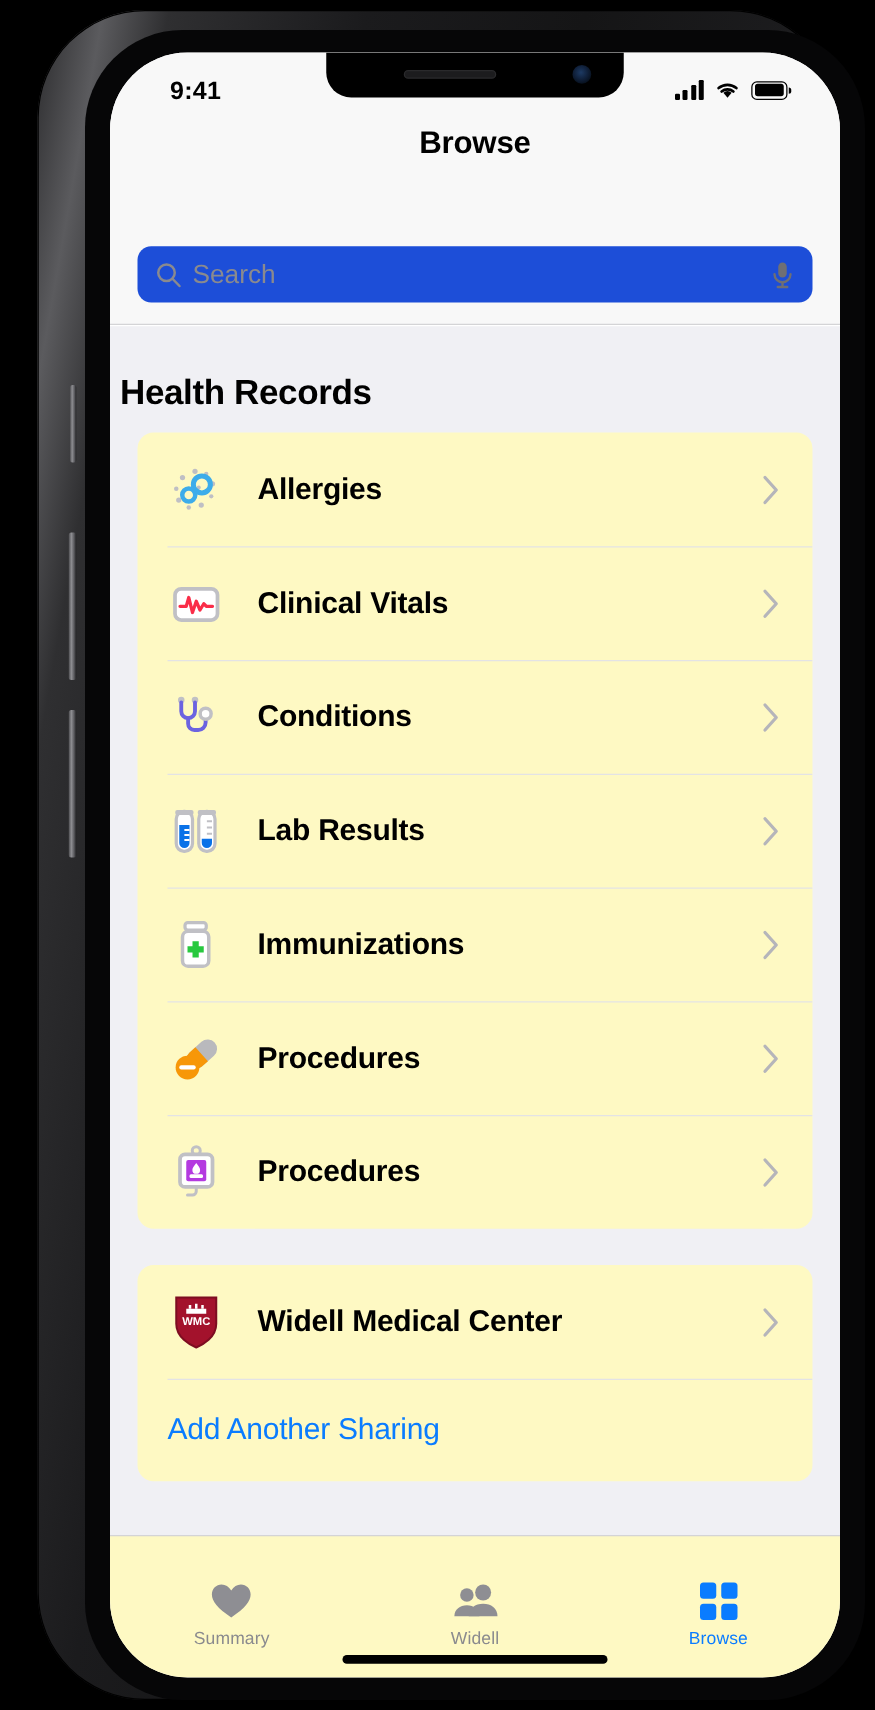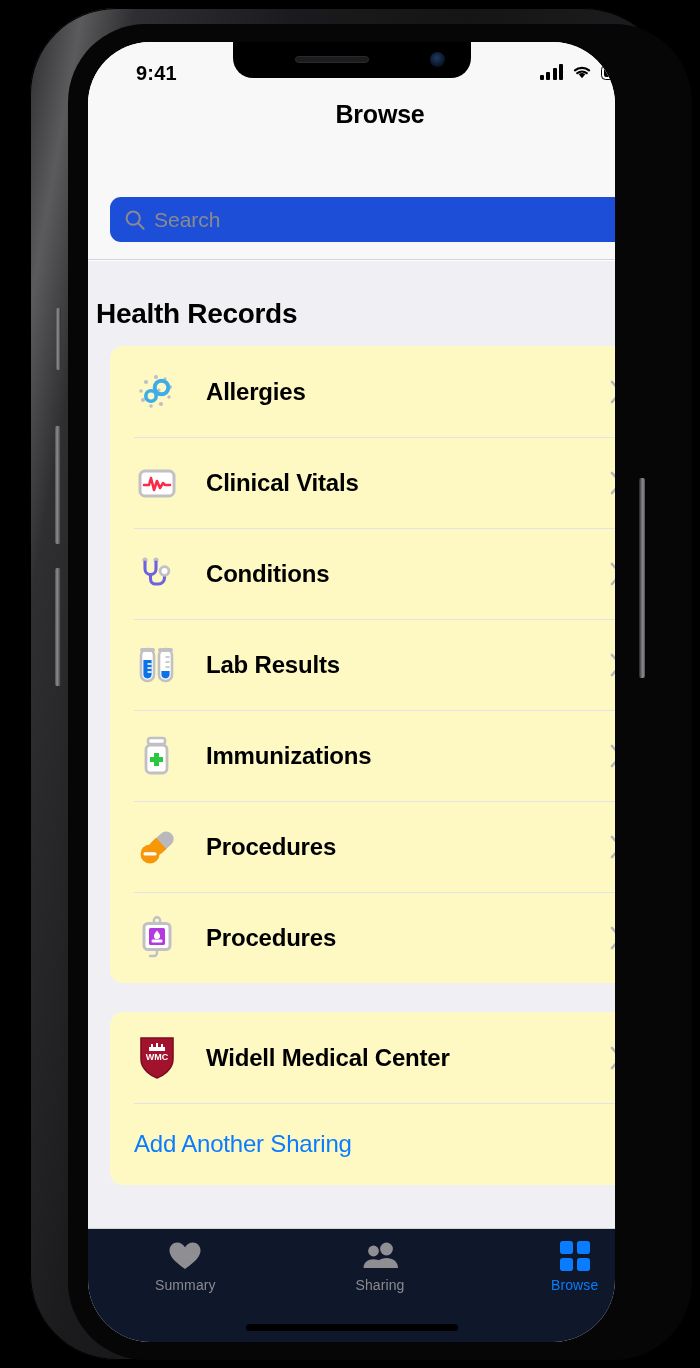--- a/index.html
+++ b/index.html
@@ -36,21 +36,21 @@
   #silent-switch { left: 26px; top: 300px; width: 5px; height: 62px; }
   #volume-up     { left: 25px; top: 418px; width: 6px; height: 118px; }
   #volume-down   { left: 25px; top: 560px; width: 6px; height: 118px; }
   #power-button  { right: 25px; top: 470px; width: 6px; height: 200px;
                    background: linear-gradient(to left,#4d4d50,#8e8e92 35%,#5c5c60 70%,#222224); }
 
   
   #screen {
     position: absolute;
     left: 58px; top: 34px;
-    width: 527px; height: 1300px;
+    width: 584px; height: 1300px;
     border-radius: 62px;
     background: #ffffff;
     overflow: hidden;
   }
 
   
   #notch {
     position: absolute;
     left: 50%; transform: translateX(-50%);
     top: 0; width: 238px; height: 36px;
@@ -169,23 +169,23 @@
   .link-row::before {
     content:''; position:absolute; left: 24px; right: 0; top: 0;
     height: 1px; background: #e3e3e5;
   }
   .link-text { font-size: 24px; color: #0a7cff; letter-spacing: -0.2px; }
 
   
   #tab-bar {
     position: absolute; left: 0; bottom: 0;
     width: 584px; height: 114px;
-    background: #0f172a;
+    background: #fef9c3;
     border-top: 1px solid #d4d4d6;
-    display: flex; z-index: 25;
+    display: flex; z-index: 25; align-items: center;
   }
   .tab {
     flex: 1 1 0; display: flex; flex-direction: column;
     align-items: center; justify-content: flex-start;
     padding-top: 10px; cursor: pointer;
   }
   .tab-icon { height: 34px; display: flex; align-items: center; justify-content: center; }
   .tab-label { margin-top: 4px; font-size: 14px; letter-spacing: 0.1px; }
   .tab.inactive .tab-label { color: #8a8a8e; }
   .tab.active .tab-label { color: #0a7cff; }
@@ -422,21 +422,21 @@
       </div>
       <div class="tab inactive">
         <span class="tab-icon">
           <svg width="38" height="28" viewBox="0 0 38 28">
             <circle cx="12.5" cy="9" r="5.4" fill="#8e8e93"></circle>
             <path d="M2.5 26 c0 -5.6 4.5 -8.8 10 -8.8 c5.5 0 10 3.2 10 8.8 z" fill="#8e8e93"></path>
             <circle cx="25.5" cy="7" r="6.4" fill="#8e8e93"></circle>
             <path d="M14 26 c0 -6.4 5.2 -10 11.5 -10 c6.3 0 11.5 3.6 11.5 10 z" fill="#8e8e93"></path>
           </svg>
         </span>
-        <span class="tab-label">Sharing</span>
+        <span class="tab-label">Widell</span>
       </div>
       <div class="tab active">
         <span class="tab-icon">
           <svg width="32" height="32" viewBox="0 0 32 32">
             <rect x="1" y="1" width="13" height="13" rx="2.8" fill="#0a7cff"></rect>
             <rect x="18" y="1" width="13" height="13" rx="2.8" fill="#0a7cff"></rect>
             <rect x="1" y="18" width="13" height="13" rx="2.8" fill="#0a7cff"></rect>
             <rect x="18" y="18" width="13" height="13" rx="2.8" fill="#0a7cff"></rect>
           </svg>
         </span>

